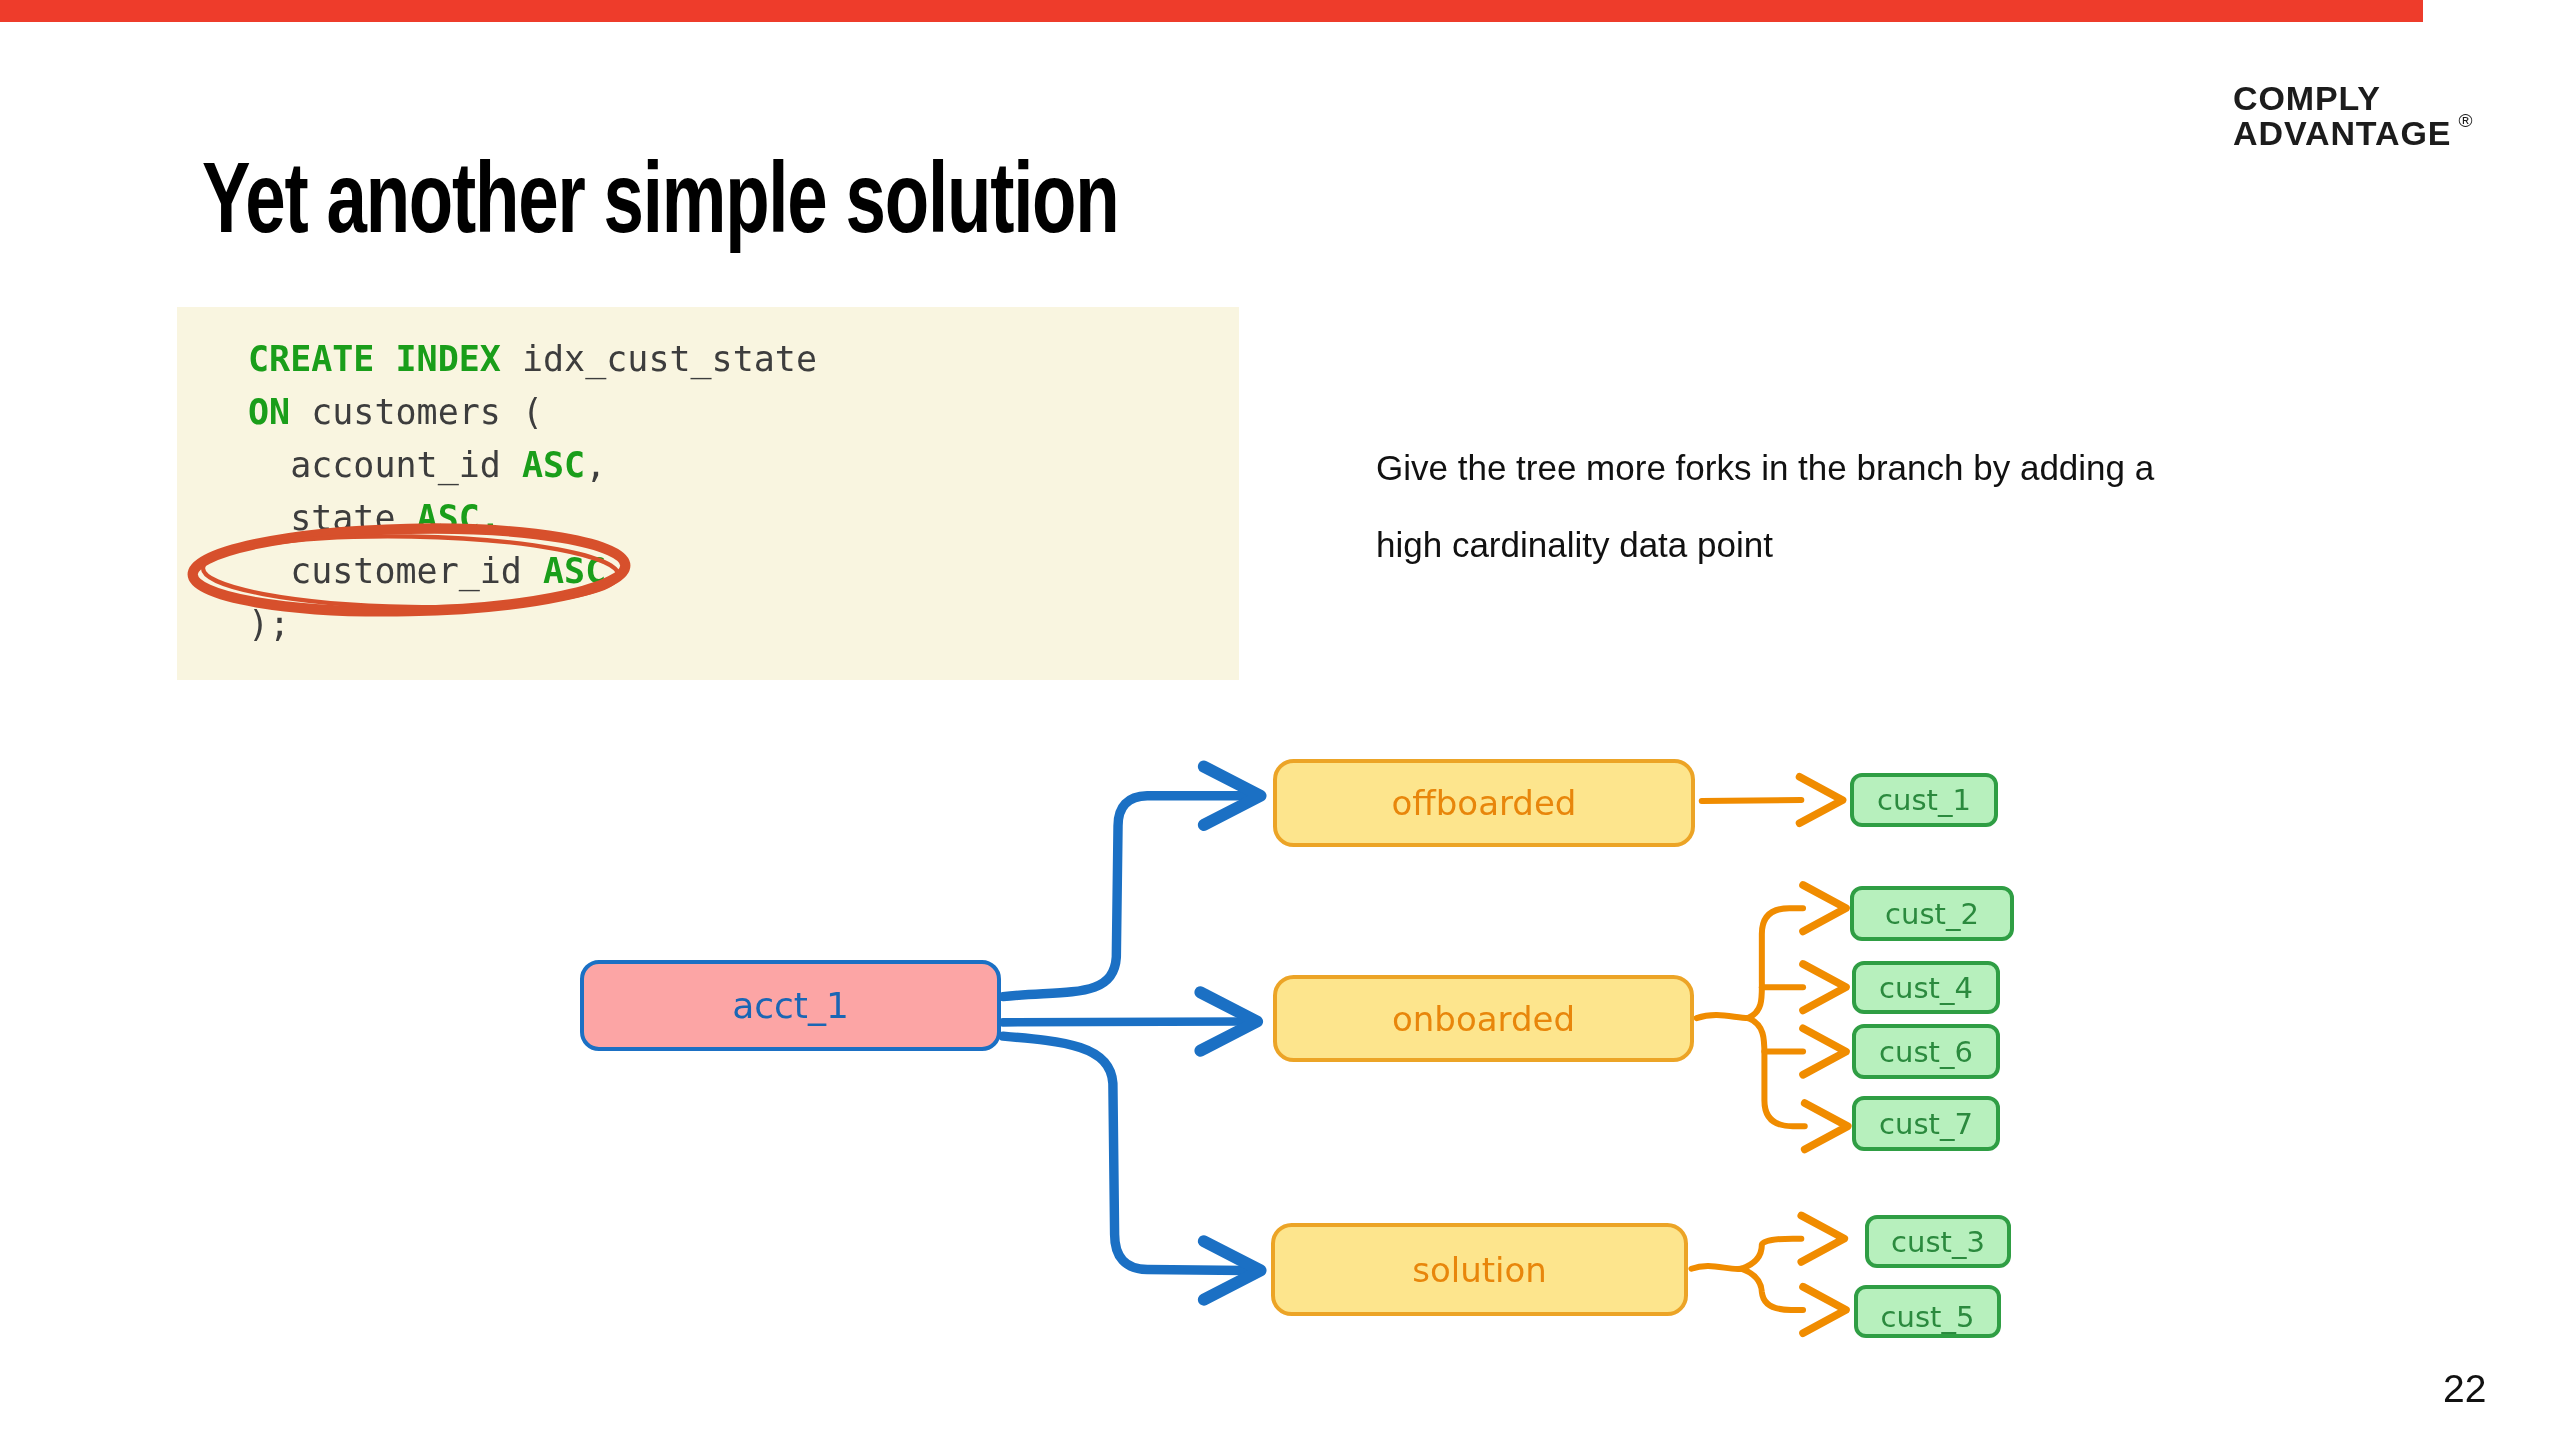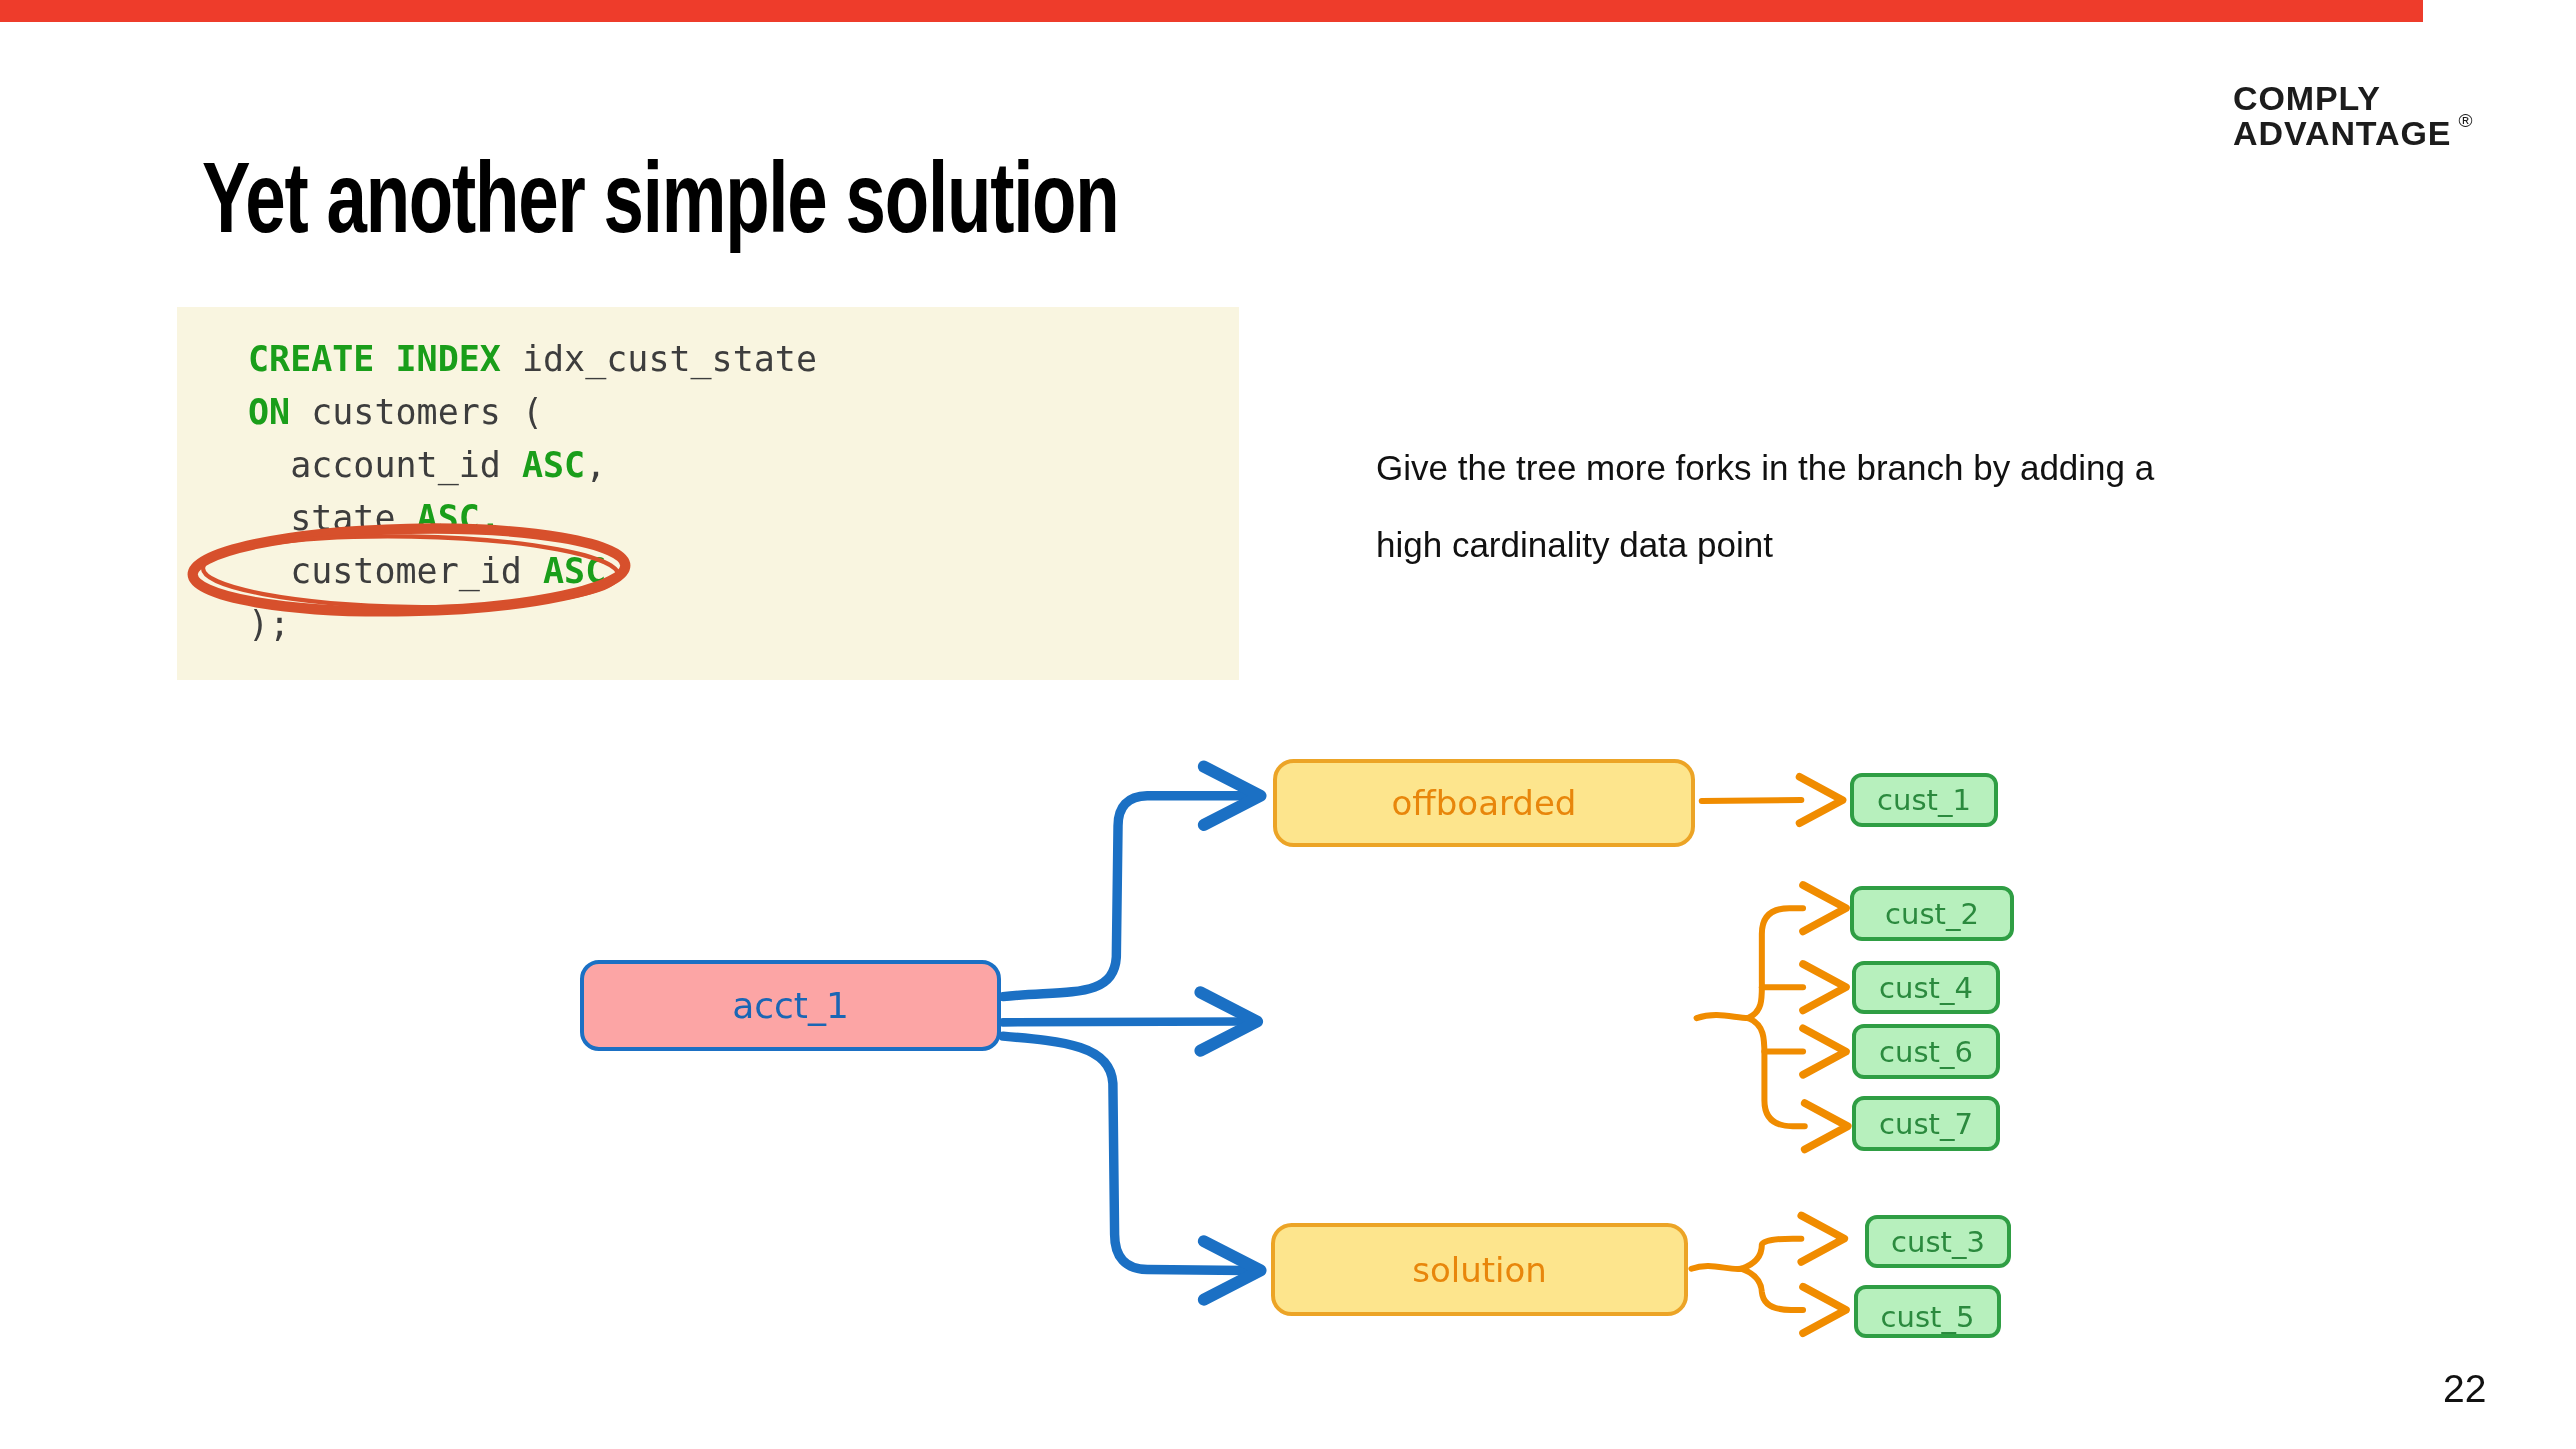--- a/index.html
+++ b/index.html
@@ -113,20 +113,23 @@
     </g>
   </svg>
 
   <div class="node node-blue" style="left:580px;top:960px;width:421px;height:91px;">
       <span>acct_1</span>
     </div>
 
   <div class="node node-yellow" style="left:1273px;top:759px;width:422px;height:88px;">
       <span>offboarded</span>
     </div>
+  <div class="node node-yellow" style="left:1273px;top:975px;width:421px;height:87px;">
+      <span>onboarded</span>
+    </div>
   <div class="node node-yellow" style="left:1271px;top:1223px;width:417px;height:93px;">
       <span>solution</span>
     </div>
 
   <div class="node node-green" style="left:1850px;top:773px;width:148px;height:54px;">
       <span>cust_1</span>
     </div>
   <div class="node node-green" style="left:1850px;top:878px;width:164px;height:55px;margin-top:8px;">
       <span>cust_2</span>
     </div>

